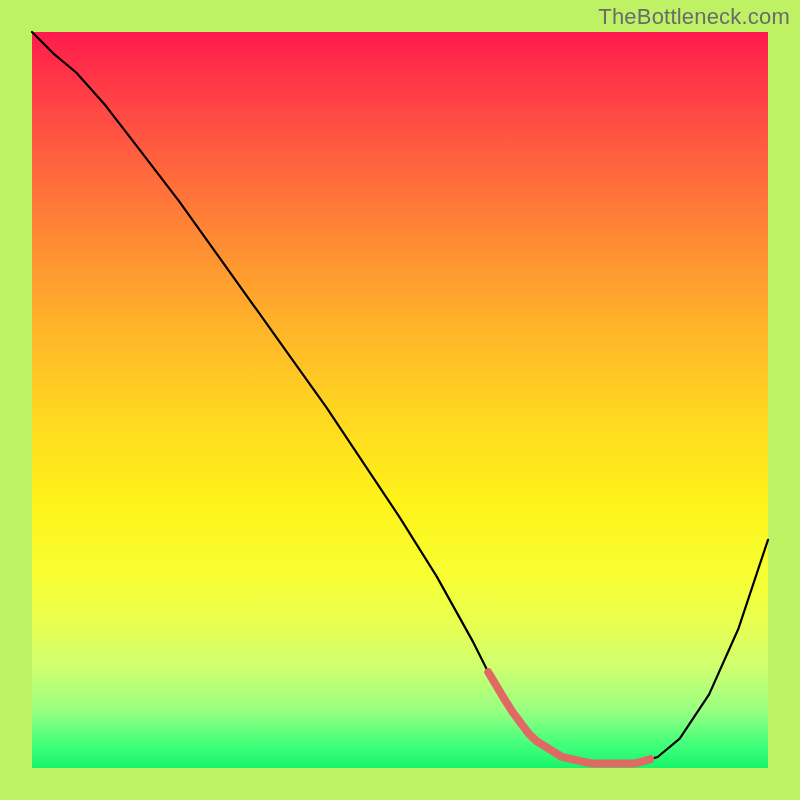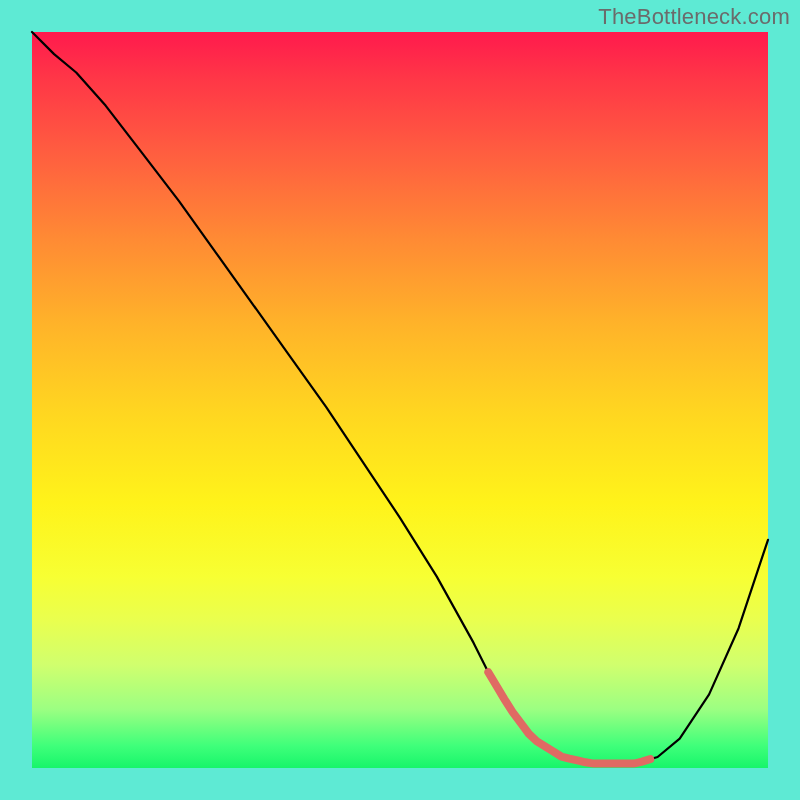--- a/index.html
+++ b/index.html
@@ -8,21 +8,21 @@
     width: 800px;
     height: 800px;
     overflow: hidden;
     font-family: Arial, Helvetica, sans-serif;
     background: #000;
   }
   .frame {
     position: relative;
     width: 800px;
     height: 800px;
-    background: #5eead4;
+    background: #bef264;
   }
   .watermark {
     position: absolute;
     top: 4px;
     right: 10px;
     color: #6b6b6b;
     font-size: 22px;
     font-weight: 500;
     letter-spacing: 0.2px;
     z-index: 10;

